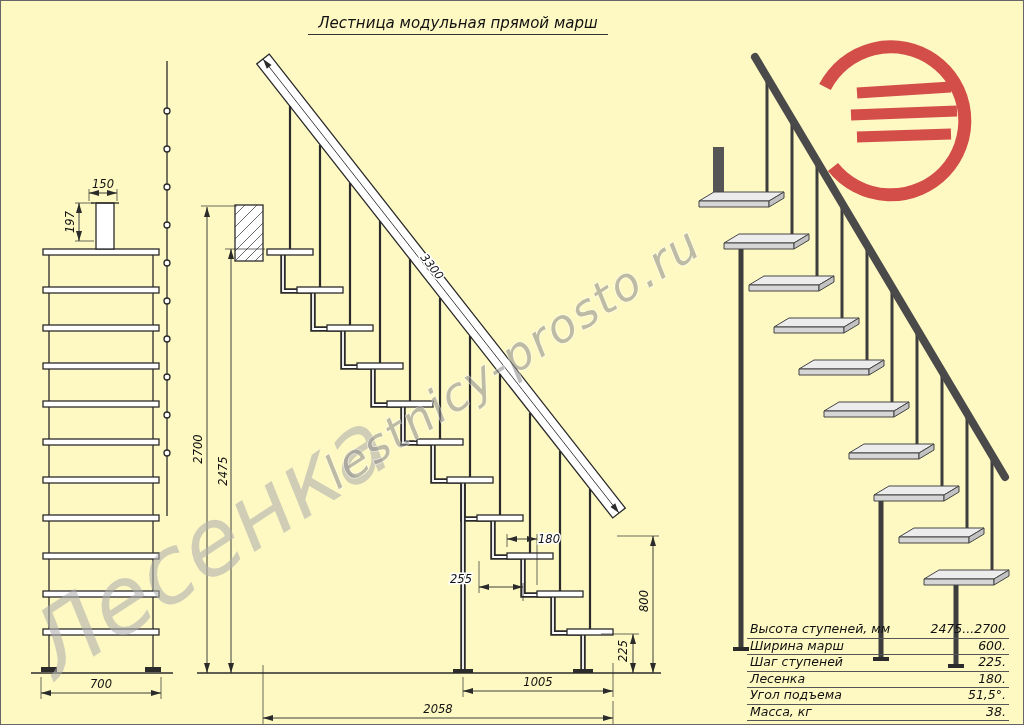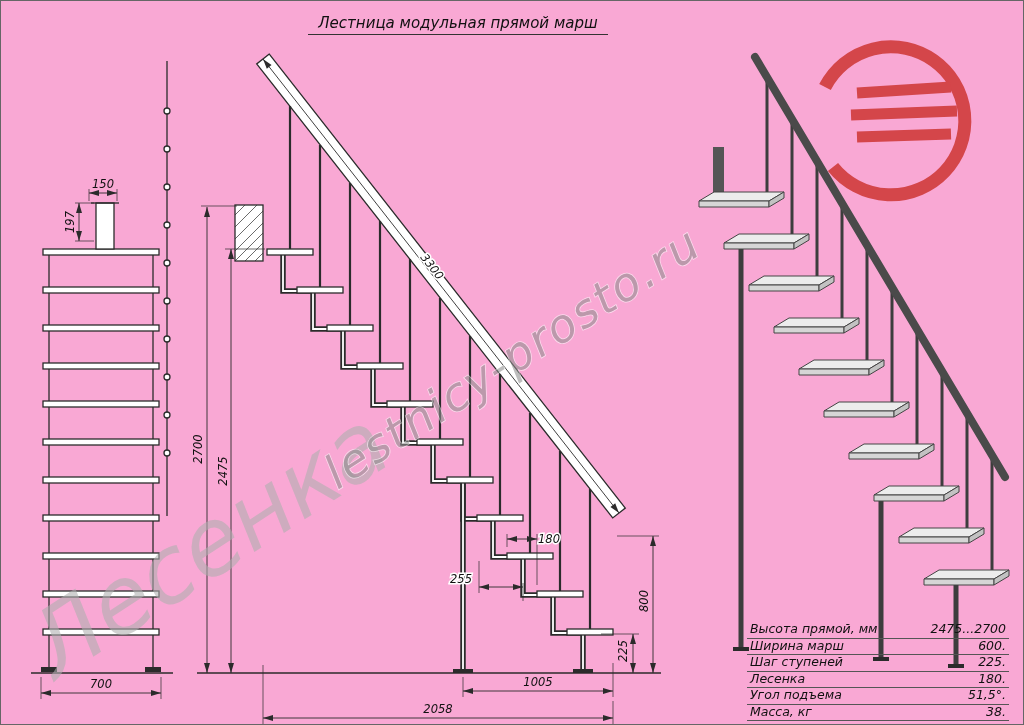--- a/index.html
+++ b/index.html
@@ -1,16 +1,16 @@
 <!DOCTYPE html>
 <html><head>
 <meta charset="utf-8">
 <style>
   html,body{margin:0;padding:0;background:#fff;}
-  .page{position:relative;width:1024px;height:725px;background:#f9a8d4;border:1px solid #666;box-sizing:border-box;overflow:hidden;font-family:"DejaVu Sans",sans-serif;}
+  .page{position:relative;width:1024px;height:725px;background:#fef9c3;border:1px solid #666;box-sizing:border-box;overflow:hidden;font-family:"DejaVu Sans",sans-serif;}
   .drawing-svg{position:absolute;left:0;top:0;}
   svg text{font-family:"DejaVu Sans",sans-serif;}
   .dim{font-size:11.5px;font-style:italic;fill:#111;text-anchor:middle;}
   .dim-halo{paint-order:stroke;stroke:#fff;stroke-width:3px;}
   .ext{stroke:#2b2b2b;stroke-width:0.7;}
   .dimline{stroke:#2b2b2b;stroke-width:0.9;}
   .ln{stroke:#2b2b2b;stroke-width:1.3;fill:none;}
   .part{fill:#fff;stroke:#2b2b2b;stroke-width:1.3;}
   .spine{stroke:#2b2b2b;stroke-width:5.5;fill:none;}
   .spine-in{stroke:#fff;stroke-width:1.8;fill:none;}
@@ -284,21 +284,21 @@
     </g>
 
     <g>
       <text class="wm wm-brand" transform="translate(55,680) rotate(-33)">Лесенка</text>
       <text class="wm wm-site" text-anchor="middle" transform="translate(520,370) rotate(-33)">lestnicy-prosto.ru</text>
     </g>
   </svg>
 
   <div class="spec-table">
     <div class="spec-row">
-      <span class="spec-label">Высота прямой, мм</span>
+      <span class="spec-label">Высота ступеней, мм</span>
       <span class="spec-value">2475...2700</span>
     </div>
     <div class="spec-row">
       <span class="spec-label">Ширина марш</span>
       <span class="spec-value">600.</span>
     </div>
     <div class="spec-row">
       <span class="spec-label">Шаг ступеней</span>
       <span class="spec-value">225.</span>
     </div>

